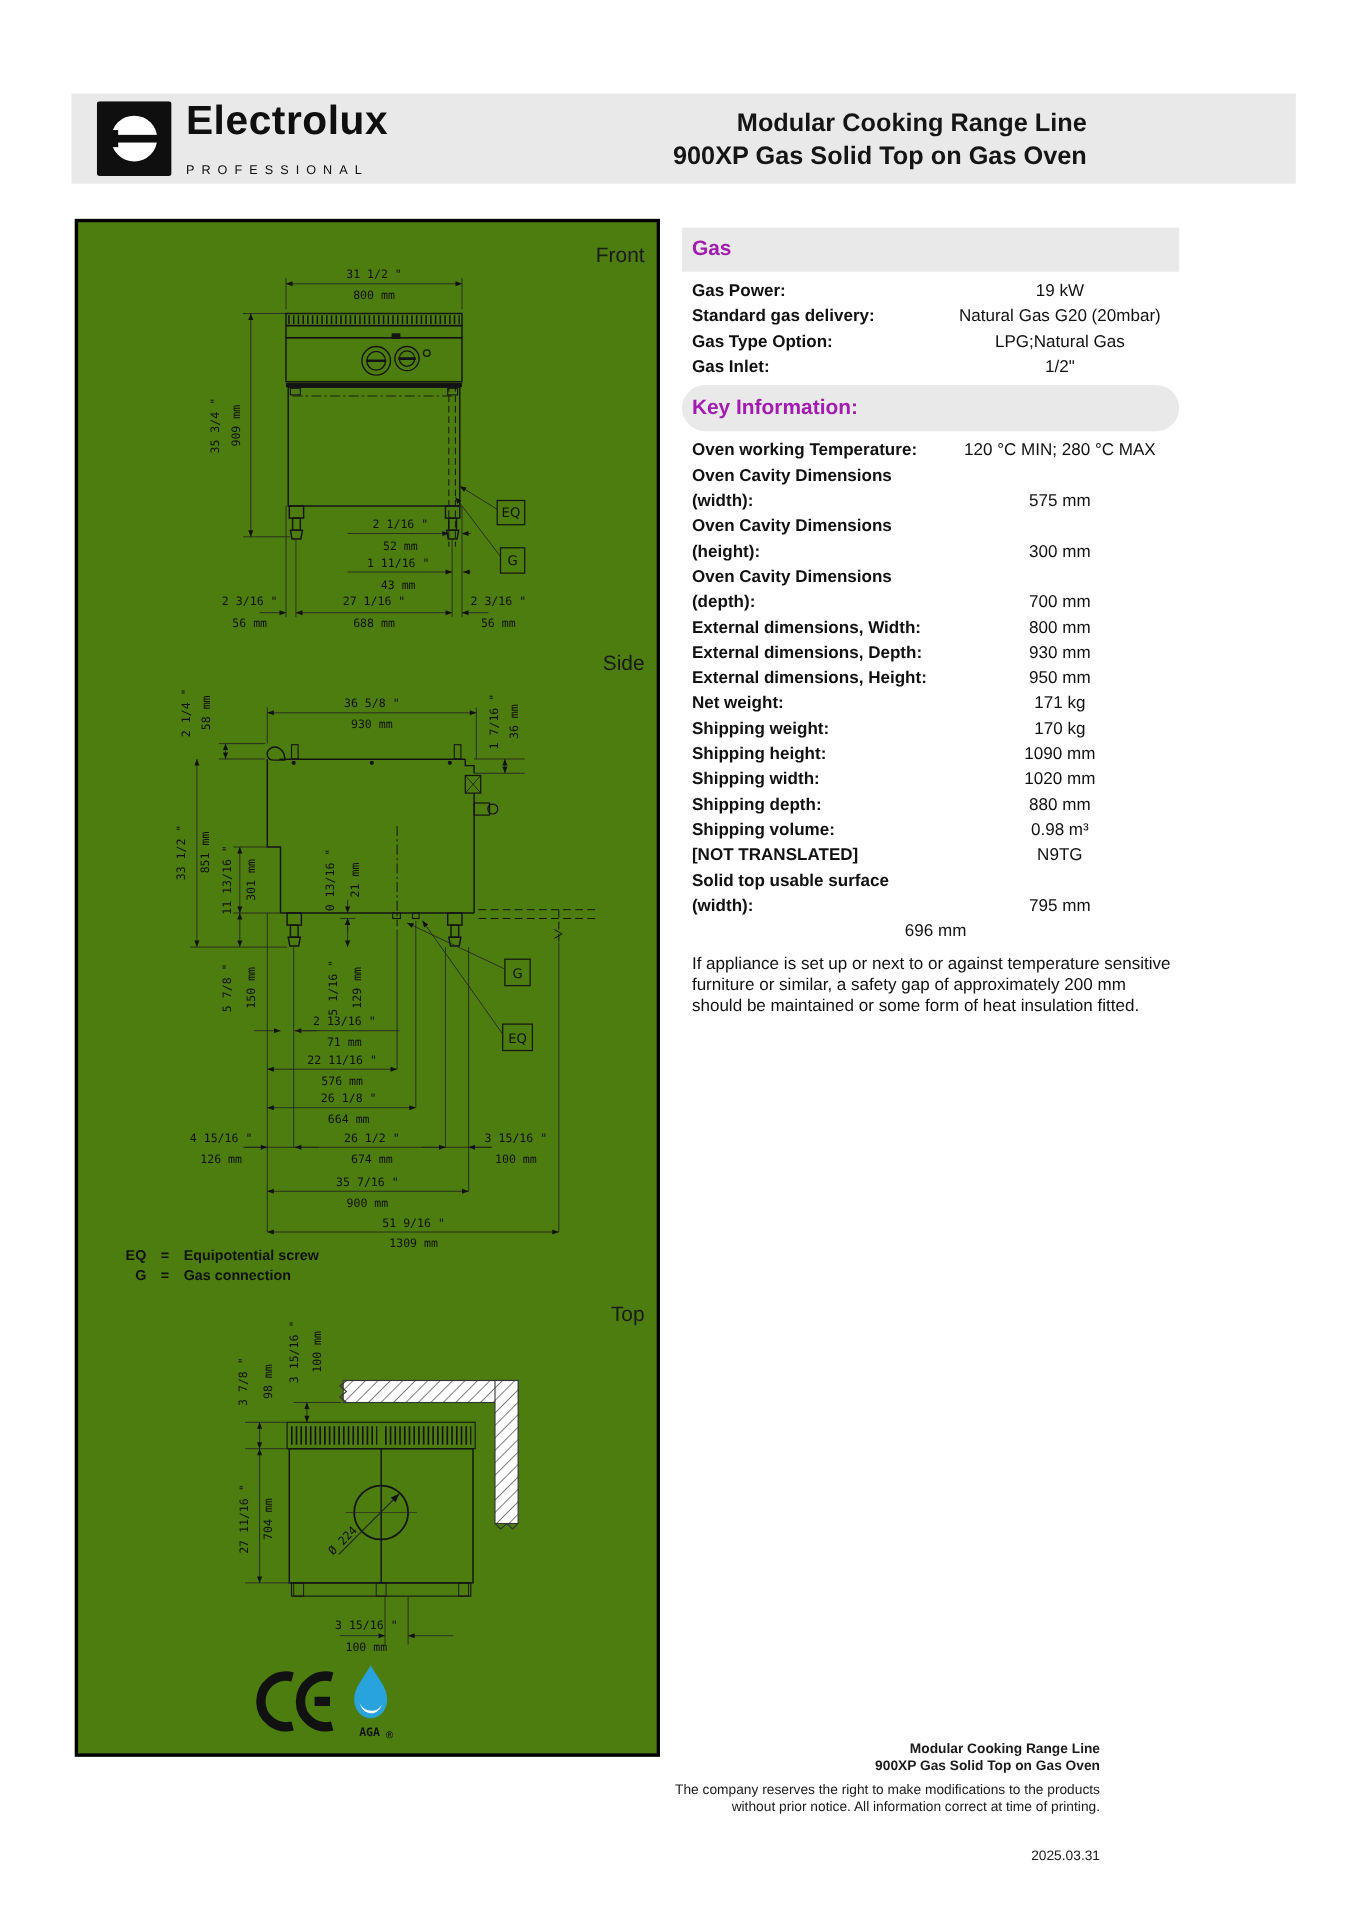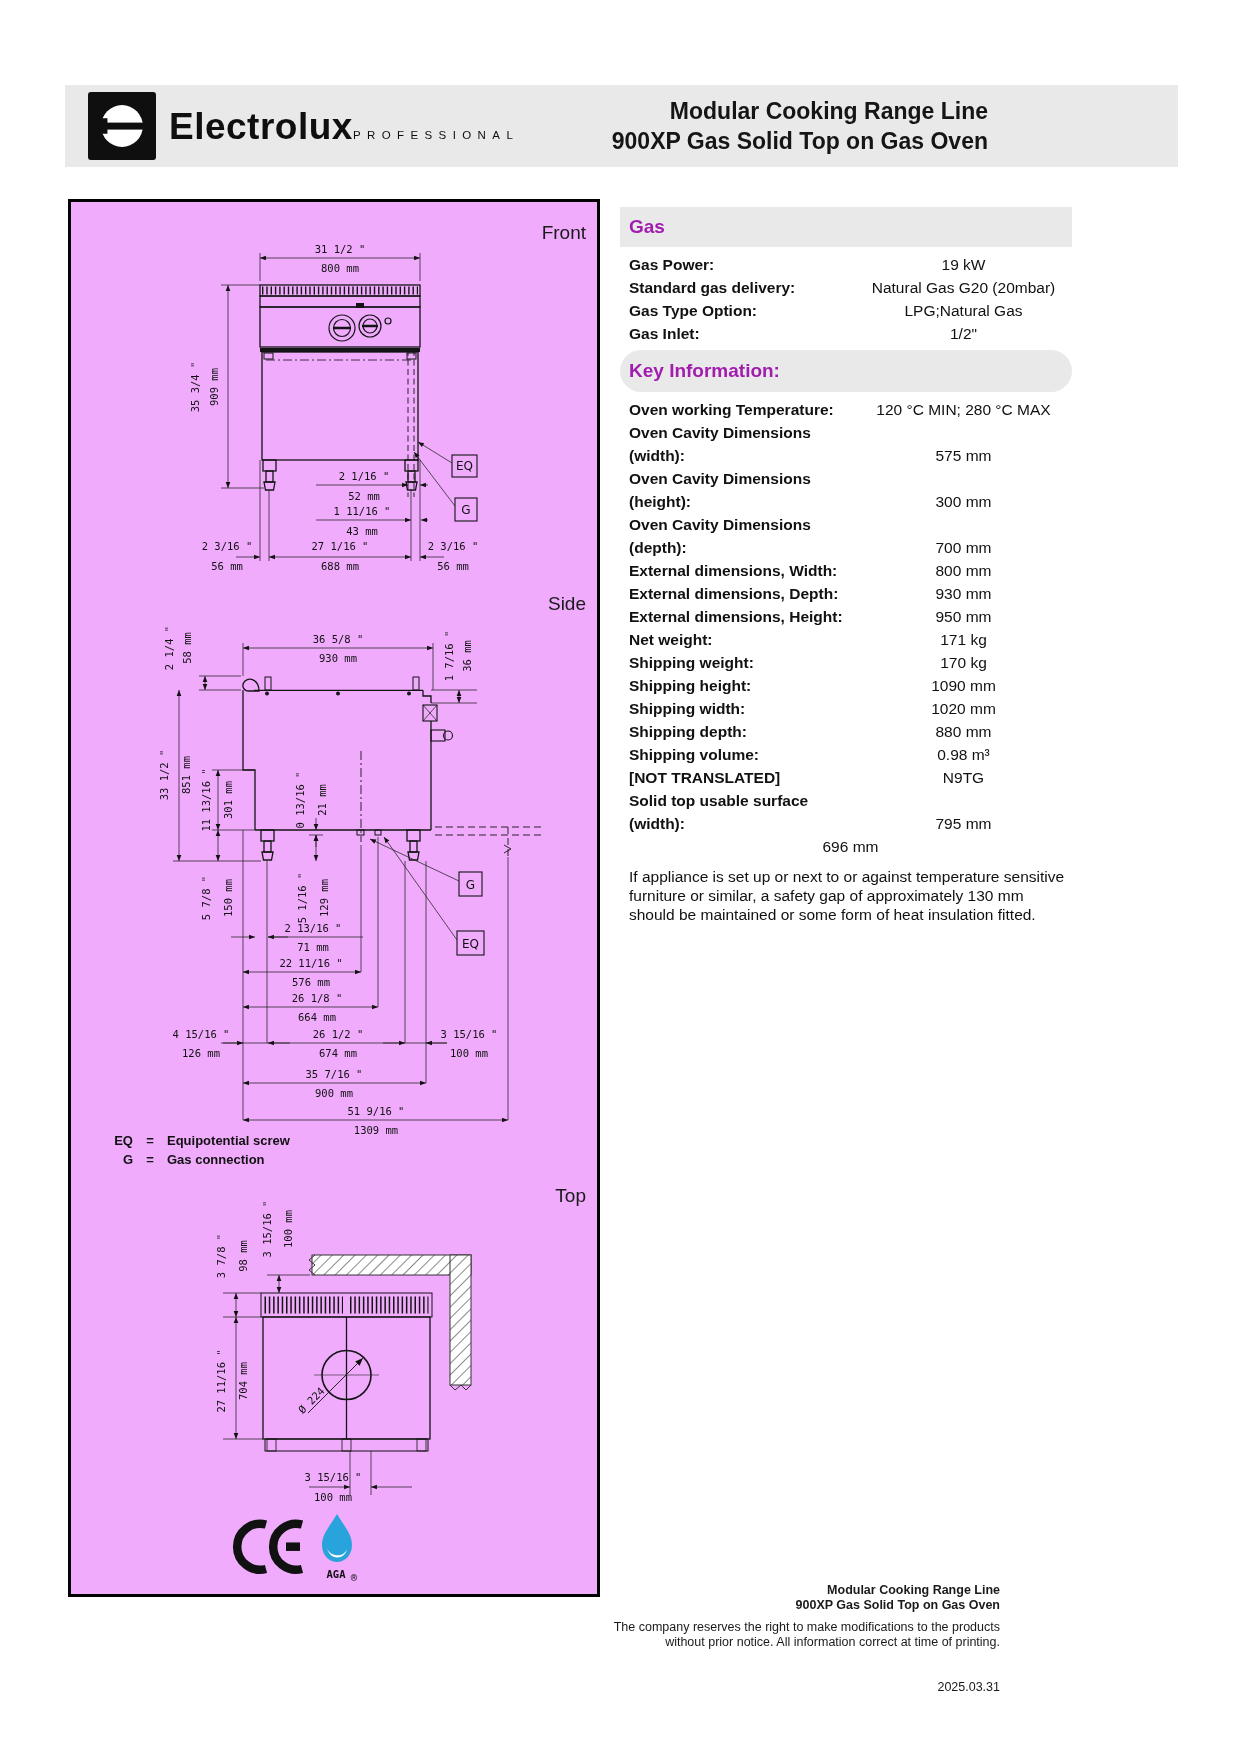--- a/index.html
+++ b/index.html
@@ -2,27 +2,27 @@
 <html><head>
 <meta charset="utf-8">
 <style>
   html,body{margin:0;padding:0;background:#fff;}
   .page{position:relative;width:1240px;height:1754px;background:#fff;font-family:"Liberation Sans",sans-serif;color:#111;overflow:hidden;}
 
   
   .hdr{position:absolute;left:65px;top:85px;width:1113px;height:82px;background:#e9e9e9;display:flex;align-items:center;}
   .logo{display:flex;align-items:center;gap:13px;margin-left:23px;}
   .logo-mark{width:68px;height:68px;display:block;}
-  .brand{display:flex;flex-direction:row;line-height:1;}
+  .brand{display:flex;flex-direction:column;line-height:1;}
   .brand-name{font-size:37px;font-weight:700;letter-spacing:.5px;color:#0f0f0f;}
   .brand-sub{font-size:11.5px;font-weight:400;letter-spacing:6.4px;margin-top:22px;color:#0f0f0f;}
   .hdr-title{margin-left:auto;padding-right:190px;text-align:right;font-size:23px;font-weight:700;line-height:30px;color:#151515;}
 
   
-  .dbox{position:absolute;left:68px;top:199px;width:526px;height:1392px;border:3px solid #000;background:#f0abfc;}
+  .dbox{position:absolute;left:68px;top:199px;width:526px;height:1392px;border:3px solid #000;background:#4d7c0f;}
   .vlabel{position:absolute;right:11px;font-size:19px;color:#1a1a1a;}
   .dsvg{position:absolute;left:0;}
   .dsvg text{font-family:"DejaVu Sans Mono",monospace;font-size:10.5px;fill:#111;}
   .dsvg text.tag{font-family:"DejaVu Sans",sans-serif;font-size:12px;}
 
   
   .legend{position:absolute;left:36px;top:929px;font-size:13px;font-weight:700;color:#111;}
   .legend .lg-row{display:flex;line-height:19px;}
   .lg-abbr{width:26px;text-align:right;}
   .lg-sign{width:34px;text-align:center;}
@@ -435,21 +435,21 @@
           <div class="spec-value">N9TG</div>
         </div>
       <div class="spec-row">
           <div class="spec-label">Solid top usable surface (width):</div>
           <div class="spec-value">795 mm</div>
         </div>
       <div class="spec-row">
           <div class="spec-value">696 mm</div>
         </div>
     </div>
-    <div class="note">If appliance is set up or next to or against temperature sensitive furniture or similar, a safety gap of approximately 130 mm should be maintained or some form of heat insulation fitted.</div>
+    <div class="note">If appliance is set up or next to or against temperature sensitive furniture or similar, a safety gap of approximately 200 mm should be maintained or some form of heat insulation fitted.</div>
   </div>
 
   <div class="ftr">
     <div class="ftr-product">Modular Cooking Range Line</div>
     <div class="ftr-product">900XP Gas Solid Top on Gas Oven</div>
     <div class="ftr-disclaimer">
       <div>The company reserves the right to make modifications to the products</div>
       <div>without prior notice. All information correct at time of printing.</div>
     </div>
     <div class="ftr-date">2025.03.31</div>

